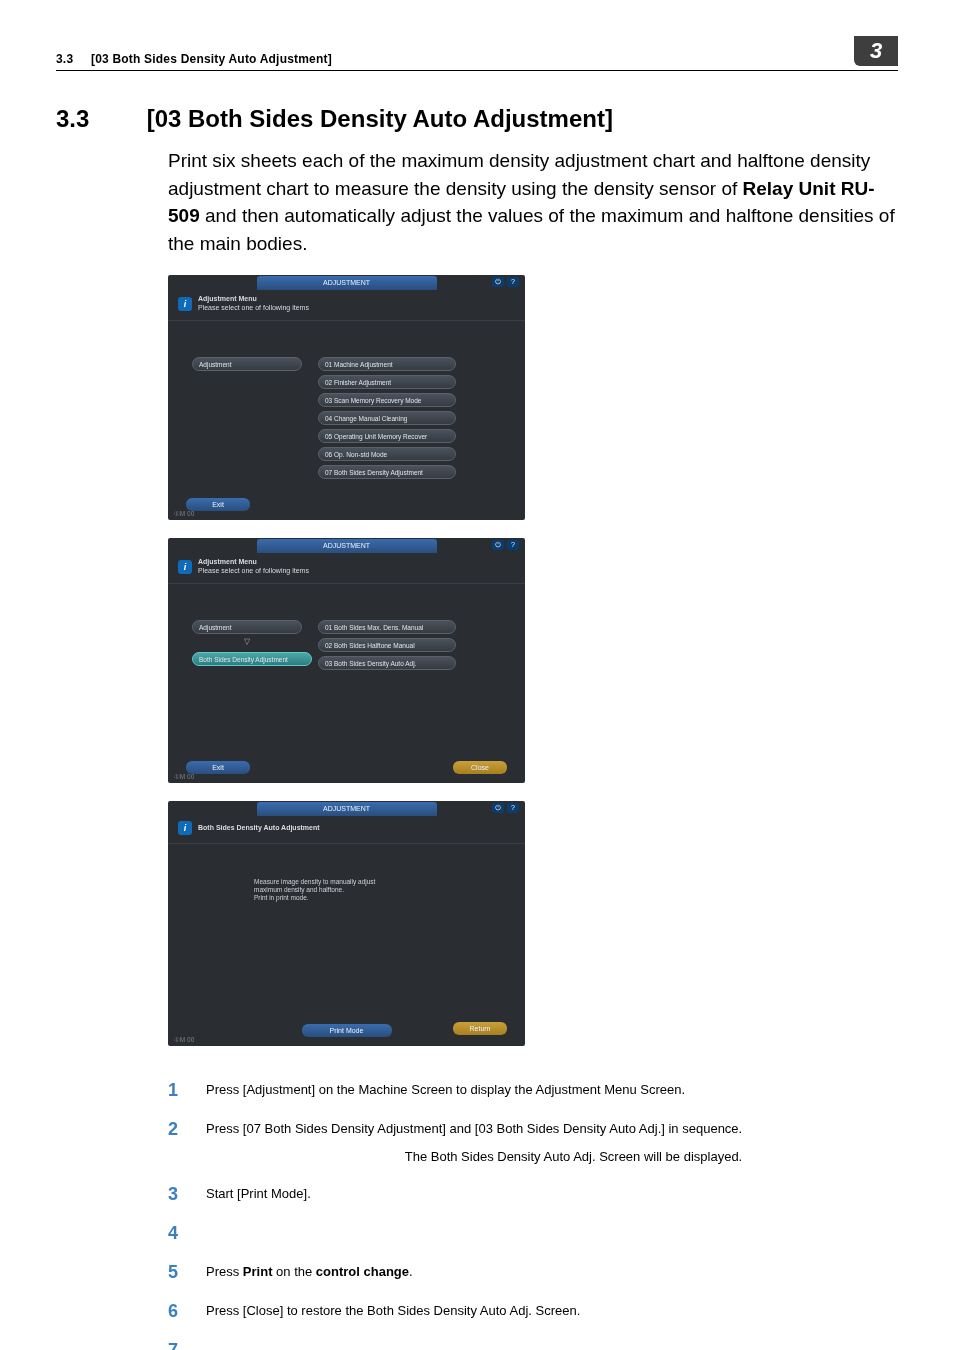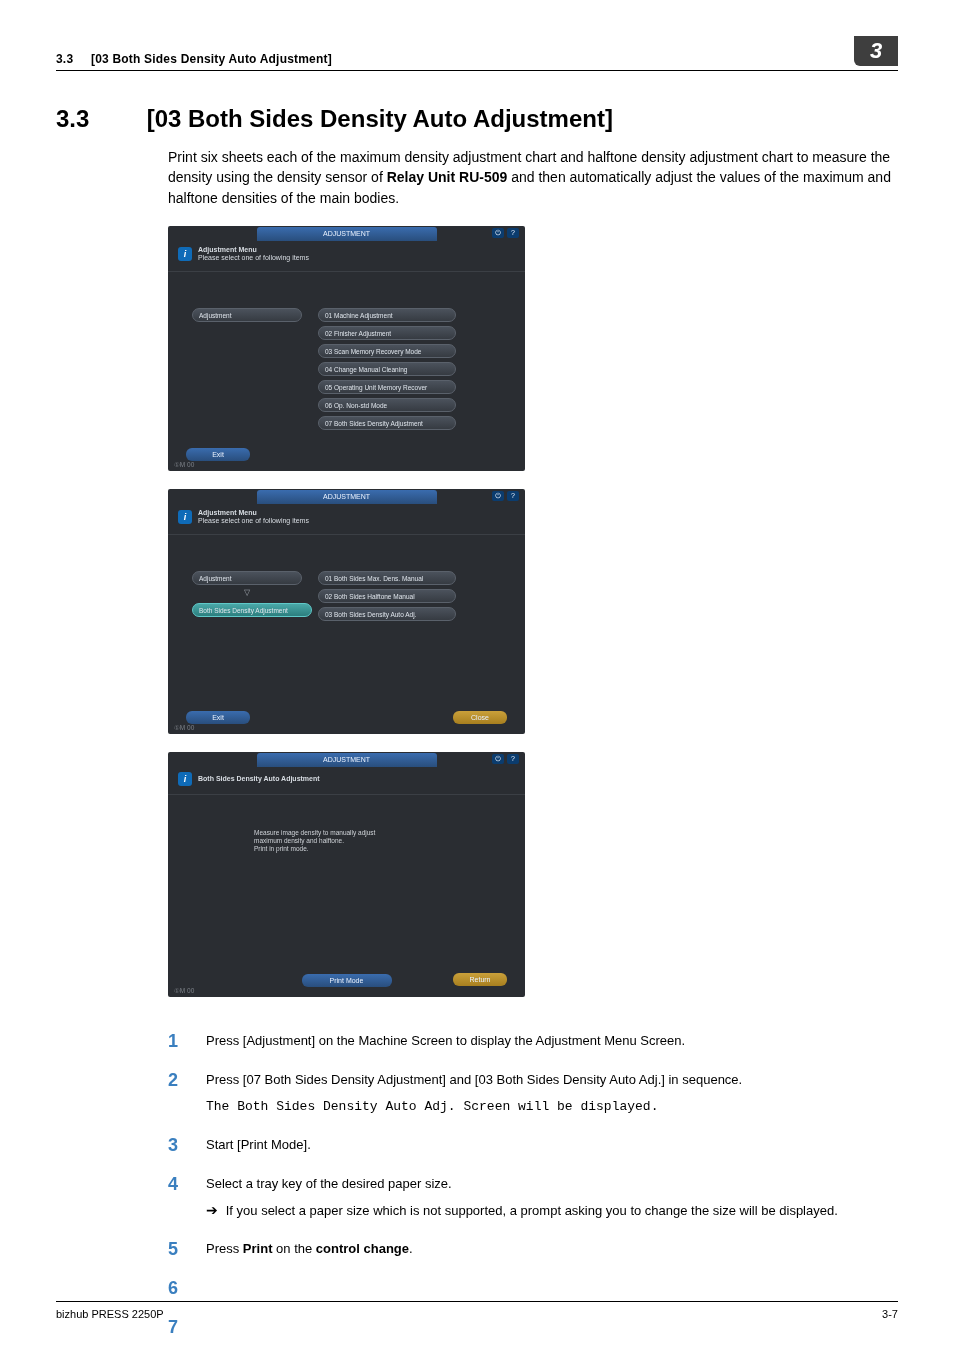--- a/index.html
+++ b/index.html
@@ -8,21 +8,21 @@
 
   
   .hdr { display: flex; align-items: flex-end; justify-content: space-between; border-bottom: 1px solid #000; padding-bottom: 4px; }
   .hdr-left { font-size: 12px; font-weight: bold; letter-spacing: .2px; }
   .hdr-right { display: flex; align-items: center; }
   .hdr-chip { background: #3e3e3e; color: #fff; width: 44px; height: 30px; border-radius: 0 0 0 6px; display:flex; align-items:center; justify-content:center; font-size: 22px; font-weight: bold; font-style: italic; }
 
   
   .h1 { font-size: 24px; font-weight: bold; margin-top: 34px; }
   .h1 .secno { display:inline-block; width: 84px; }
-  .intro { font-size: 14px; line-height: 1.45; margin: 14px 0 18px 112px; max-width: 760px; }
+  .intro { font-size: 19px; line-height: 1.45; margin: 14px 0 18px 112px; max-width: 760px; }
 
   
   .shots { display: flex; gap: 18px; margin-left: 112px; flex-wrap: wrap; }
   .panel { width: 357px; height: 245px; background: #2a2d32; border-radius: 2px; position: relative; color: #cfd3d8; font-size: 7px; overflow: hidden; }
   .panel .topbar { height: 16px; display:flex; justify-content:center; align-items:center; position:relative; }
   .panel .tabchip { width: 180px; height: 14px; background: linear-gradient(#3a6cae, #294e7d); border-radius: 3px 3px 0 0; color:#eaf2ff; text-align:center; line-height:14px; font-size:7px; }
   .panel .corner { position:absolute; right:6px; top:2px; display:flex; gap:3px; }
   .panel .cdot { width:12px; height:10px; background:#0b3c6e; border-radius:2px; color:#eaf2ff; text-align:center; line-height:10px; font-size:7px; }
   .panel .infobar { display:flex; align-items:center; gap:6px; padding: 4px 10px 8px 10px; border-bottom: 1px solid #3b3f45; }
   .panel .info-i { width:14px; height:14px; border-radius:3px; background:#0f6bb8; color:#fff; display:flex; align-items:center; justify-content:center; font-style: italic; font-weight:bold; font-size:9px; }
@@ -43,22 +43,22 @@
   .msgbox { position:absolute; left:86px; top:32px; width:200px; height:30px; color:#cfd3d8; font-size:6.5px; line-height:1.25; padding:2px 0; }
   .panel-bottom .panel .footer { justify-content:center; }
   .panel-bottom .panel .return { position:absolute; right:18px; bottom:7px; }
   .panel-bottom .panel .print { margin: 0 auto; }
   .arrowdown { width:10px; height:8px; display:flex; align-items:center; justify-content:center; margin-top:-2px; margin-left:50px; color:#9aa0a8; font-size:8px; }
 
   
   .steps { margin: 34px 0 0 112px; max-width: 760px; }
   .step { display:flex; gap:16px; margin-bottom: 18px; }
   .step .num { font-size: 18px; font-weight: bold; color:#3a7fbf; width: 22px; flex-shrink:0; }
-  .step .body { font-size: 13px; line-height:1.5; }
-  .step .sub { margin-top:8px;font-family:Liberation Mono, monospace; }
+  .step .body { font-size: 13px; line-height:1.5;text-align:right; }
+  .step .sub { margin-top:8px; }
   .step .arrowline { display:flex; gap:8px; align-items:flex-start; margin-top:8px; }
   .step .arrowline .arr { font-size:14px; line-height:1.3; }
 
   
   .pfoot { position:absolute; bottom:30px; left:56px; right:56px; border-top:1px solid #000; padding-top:6px; display:flex; justify-content:space-between; font-size:11px; }
 </style>
 </head>
 <body>
 
 <div class="page">
@@ -191,34 +191,27 @@
       <div class="step">
         <div class="num">2</div>
         <div class="body">Press [07 Both Sides Density Adjustment] and [03 Both Sides Density Auto Adj.] in sequence.<div class="sub">The Both Sides Density Auto Adj. Screen will be displayed.</div></div>
       </div>
       <div class="step">
         <div class="num">3</div>
         <div class="body">Start [Print Mode].</div>
       </div>
       <div class="step">
         <div class="num">4</div>
-        <div class="body">Select a tray key of the desired paper size.<div class="arrowline">
-            <span class="arr">➔</span>
-            <span>If you select a paper size which is not supported, a prompt asking you to change the size will be displayed.</span>
-          </div></div>
       </div>
       <div class="step">
         <div class="num">5</div>
         <div class="body">Press <b>Print</b> on the <b>control change</b>.</div>
       </div>
       <div class="step">
         <div class="num">6</div>
+        <div class="body">Press [Close] to restore the Both Sides Density Auto Adj. Screen.</div>
       </div>
       <div class="step">
         <div class="num">7</div>
       </div>
     </div>
 
-  <div class="pfoot">
-    <span>bizhub PRESS 2250P</span>
-    <span>3-7</span>
-  </div>
 </div>
 
 </body></html>

